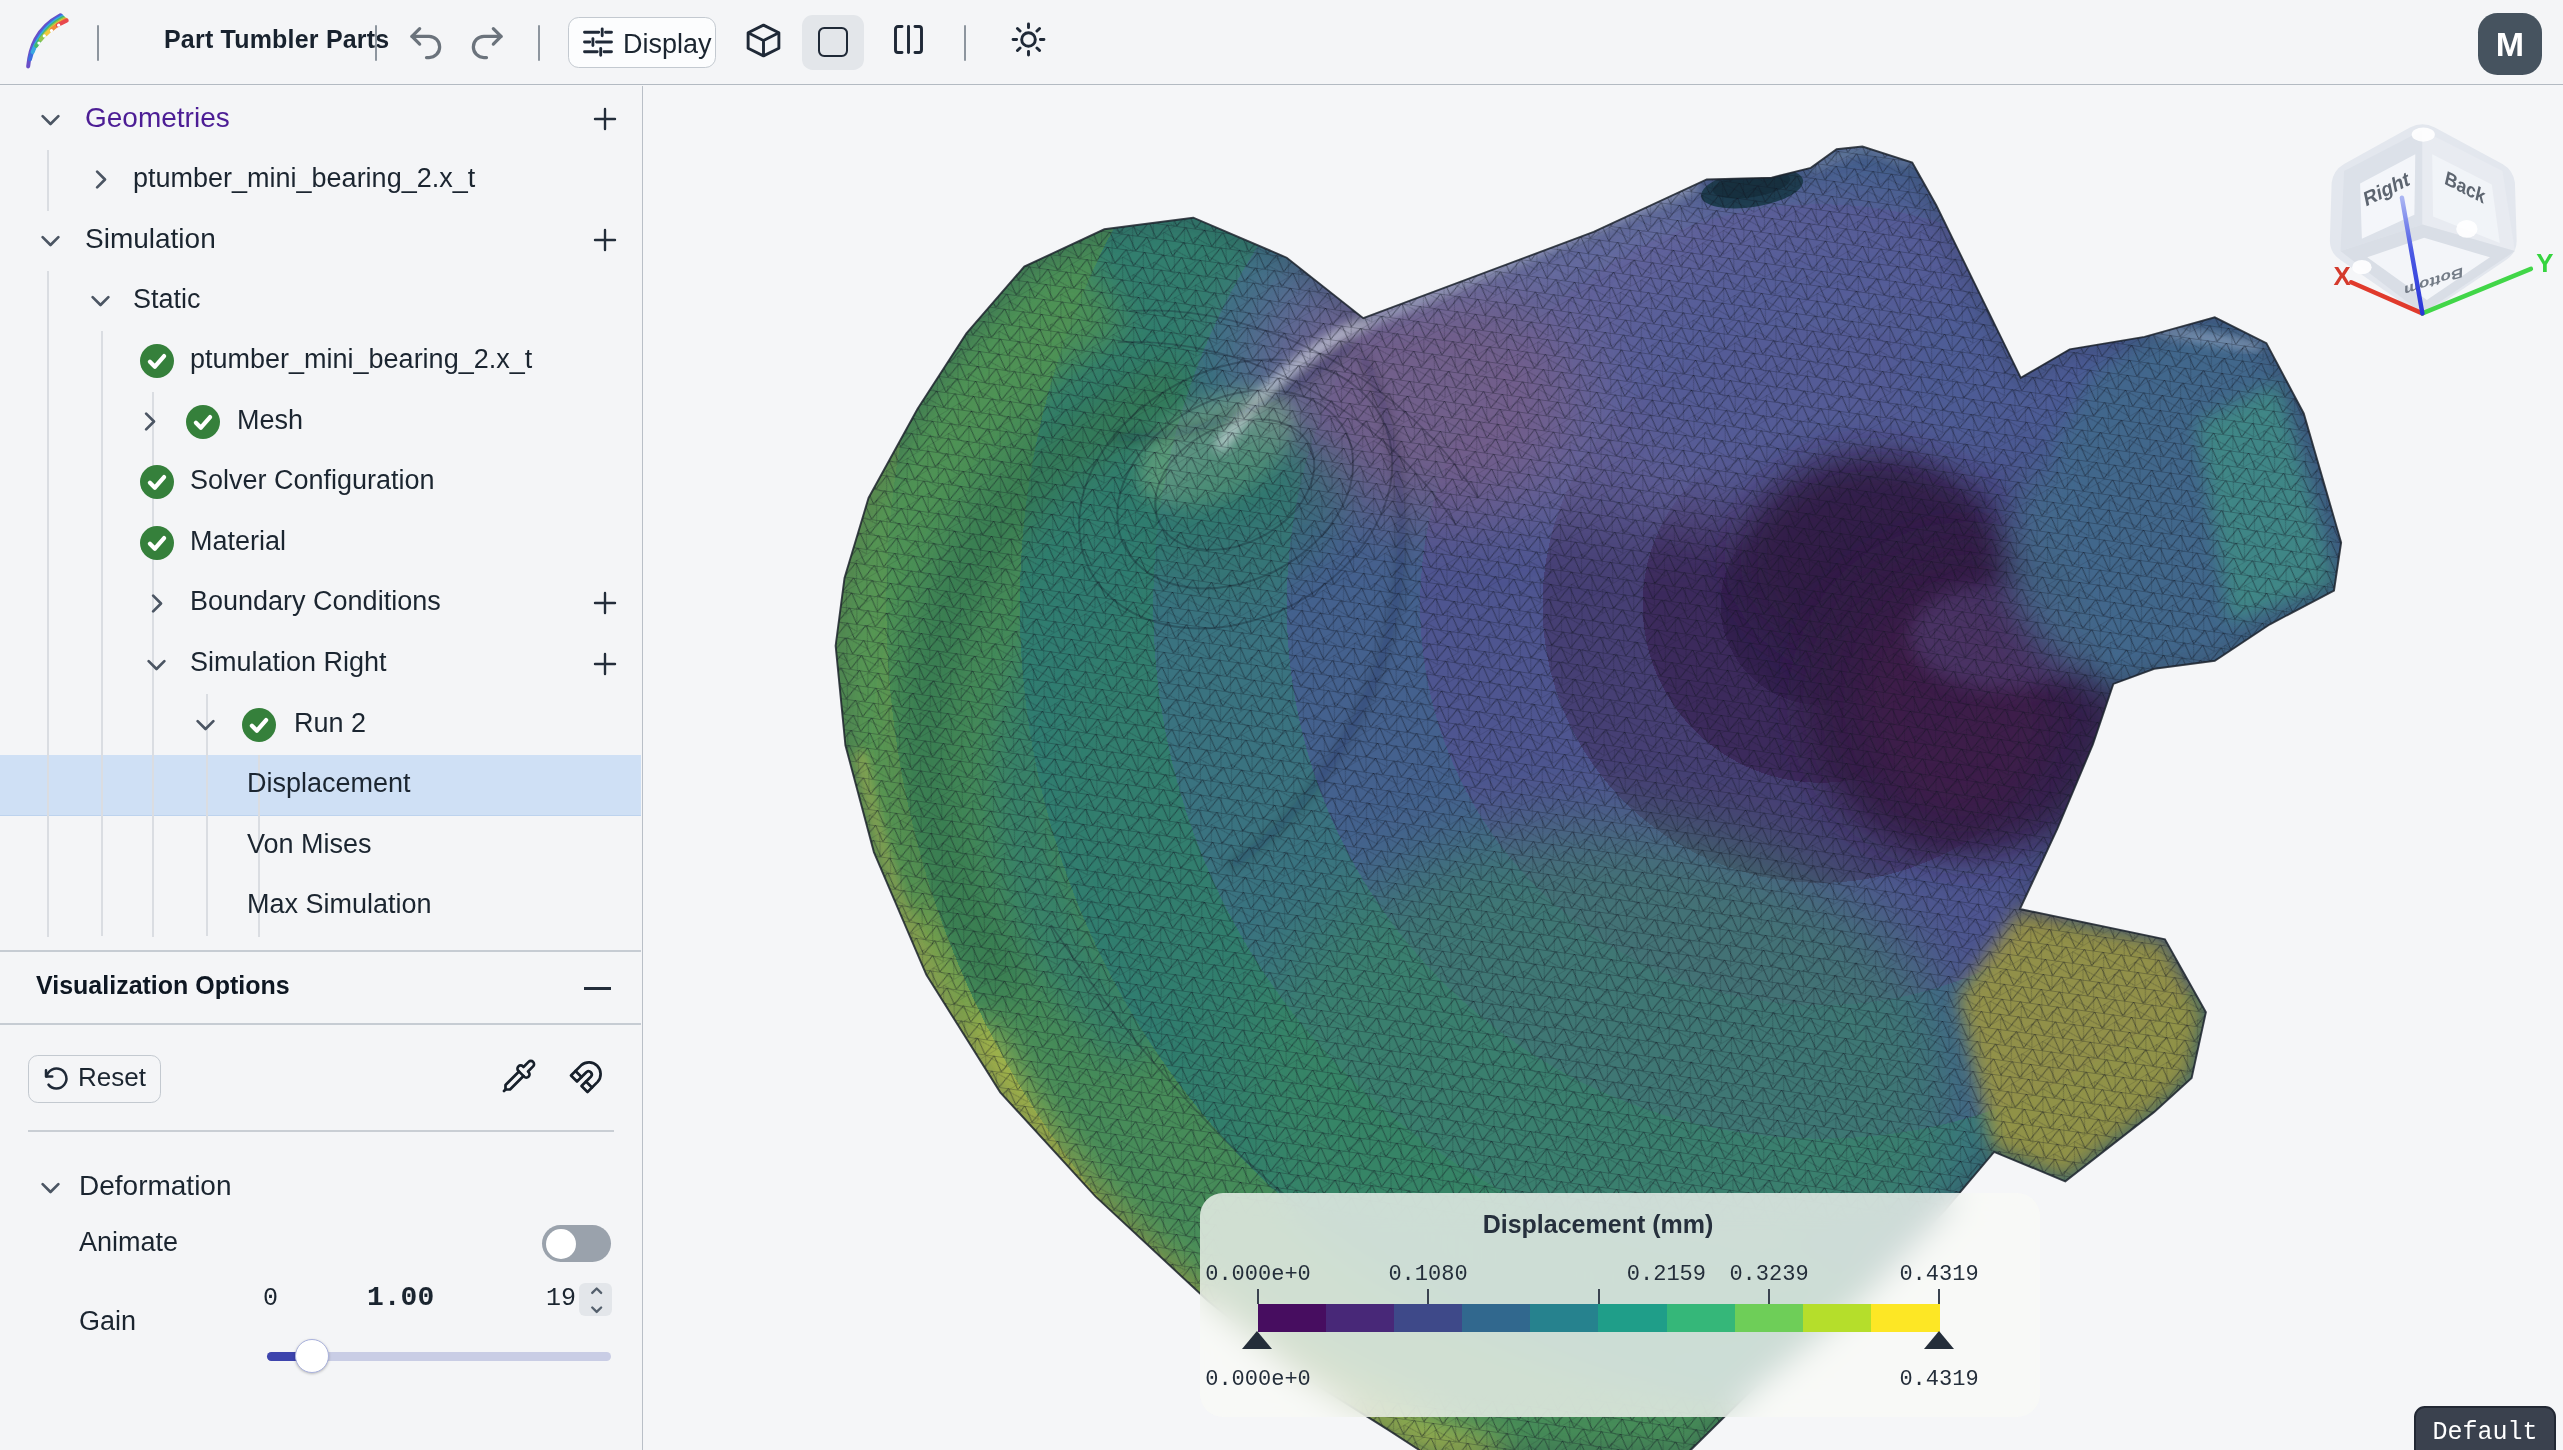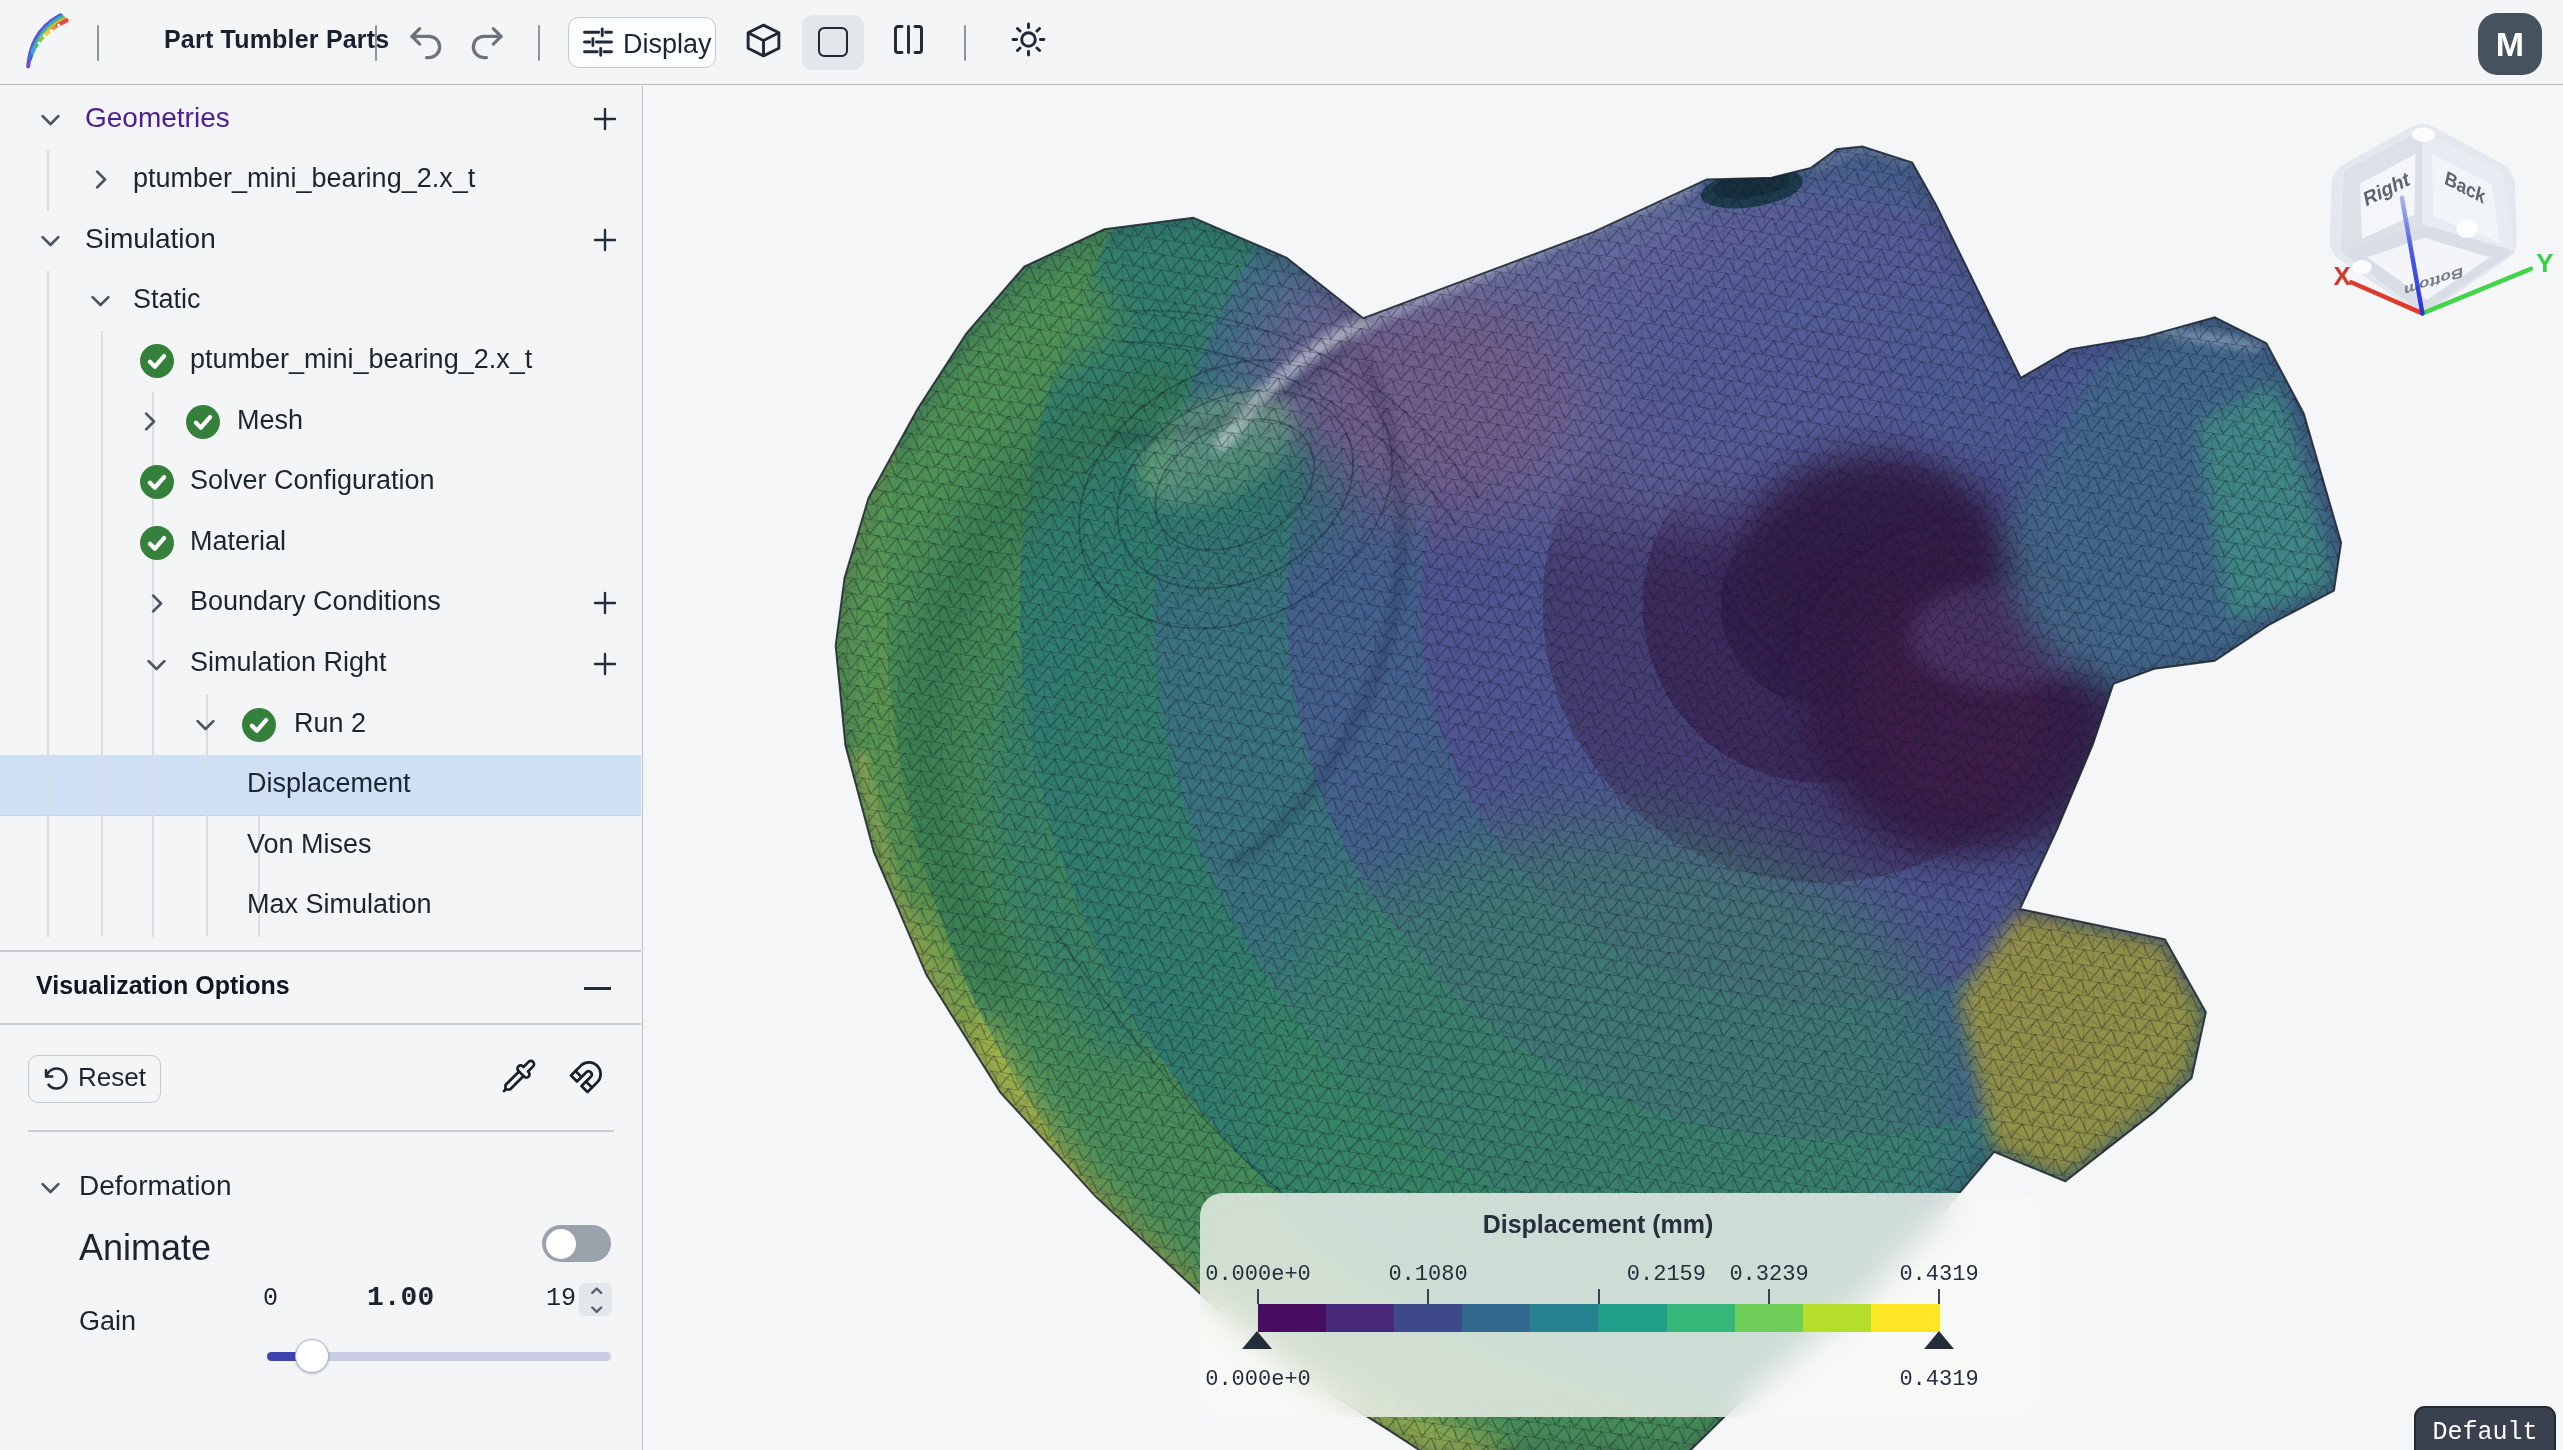--- a/index.html
+++ b/index.html
@@ -179,21 +179,21 @@
 <svg width="36" height="36" style="left:568px; top:1059px;" viewBox="0 0 24 24" fill="none" stroke="#17202b" stroke-width="1.8" stroke-linecap="round" stroke-linejoin="round">
 <path d="m6 15-4-4 6.75-6.77a7.79 7.79 0 0 1 11 11L13 22l-4-4 6.39-6.36a2.14 2.14 0 0 0-3-3L6 15"></path>
     <path d="m5 8 4 4"></path>
     <path d="m12 15 4 4"></path>
 </svg>
 <div class="abs" style="left:28px; top:1130px; width:586px; height:1.8px; background:#c9ced4;"></div>
 <svg width="27" height="27" style="left:37px; top:1174px;" viewBox="0 0 24 24" fill="none" stroke="#4b5563" stroke-width="2.4" stroke-linecap="round" stroke-linejoin="round">
     <path d="M5 9 L12 16 L19 9"></path>
   </svg>
 <div class="row-text" style="left:79px; top:1170px; font-size:28px; font-weight:400; color:#1b2530;">Deformation</div>
-<div class="row-text" style="left:79px; top:1227px; font-size:36px; font-weight:400; color:#1b2530;">Animate</div>
+<div class="row-text" style="left:79px; top:1227px; font-size:27px; font-weight:400; color:#1b2530;">Animate</div>
 <div class="abs" style="left:542px; top:1225px; width:69px; height:37px; background:#9aa2ac; border-radius:18.7px;"></div>
 <div class="abs" style="left:546px; top:1229px; width:30px; height:30px; background:#fff; border-radius:50%;"></div>
 <div class="row-text" style="left:79px; top:1306px; font-size:27px; font-weight:400; color:#1b2530;">Gain</div>
 <div class="mono abs" style="left:263px; top:1284px; font-size:25px; color:#1b2530;">0</div>
 <div class="mono abs" style="left:367px; top:1282px; font-size:28px; font-weight:700; color:#1b2530;">1.00</div>
 <div class="mono abs" style="left:546px; top:1284px; font-size:25px; color:#1b2530;">19</div>
 <div class="abs" style="left:579px; top:1283px; width:33px; height:33px; background:#e3e6ea; border-radius:6.2px;"></div>
 <svg width="21.4" height="21.4" style="left:586px; top:1284px;" viewBox="0 0 24 24" fill="none" stroke="#545f6c" stroke-width="2.6" stroke-linecap="round" stroke-linejoin="round">
     <path d="M7 10 L12 5 L17 10"></path>
   </svg>

